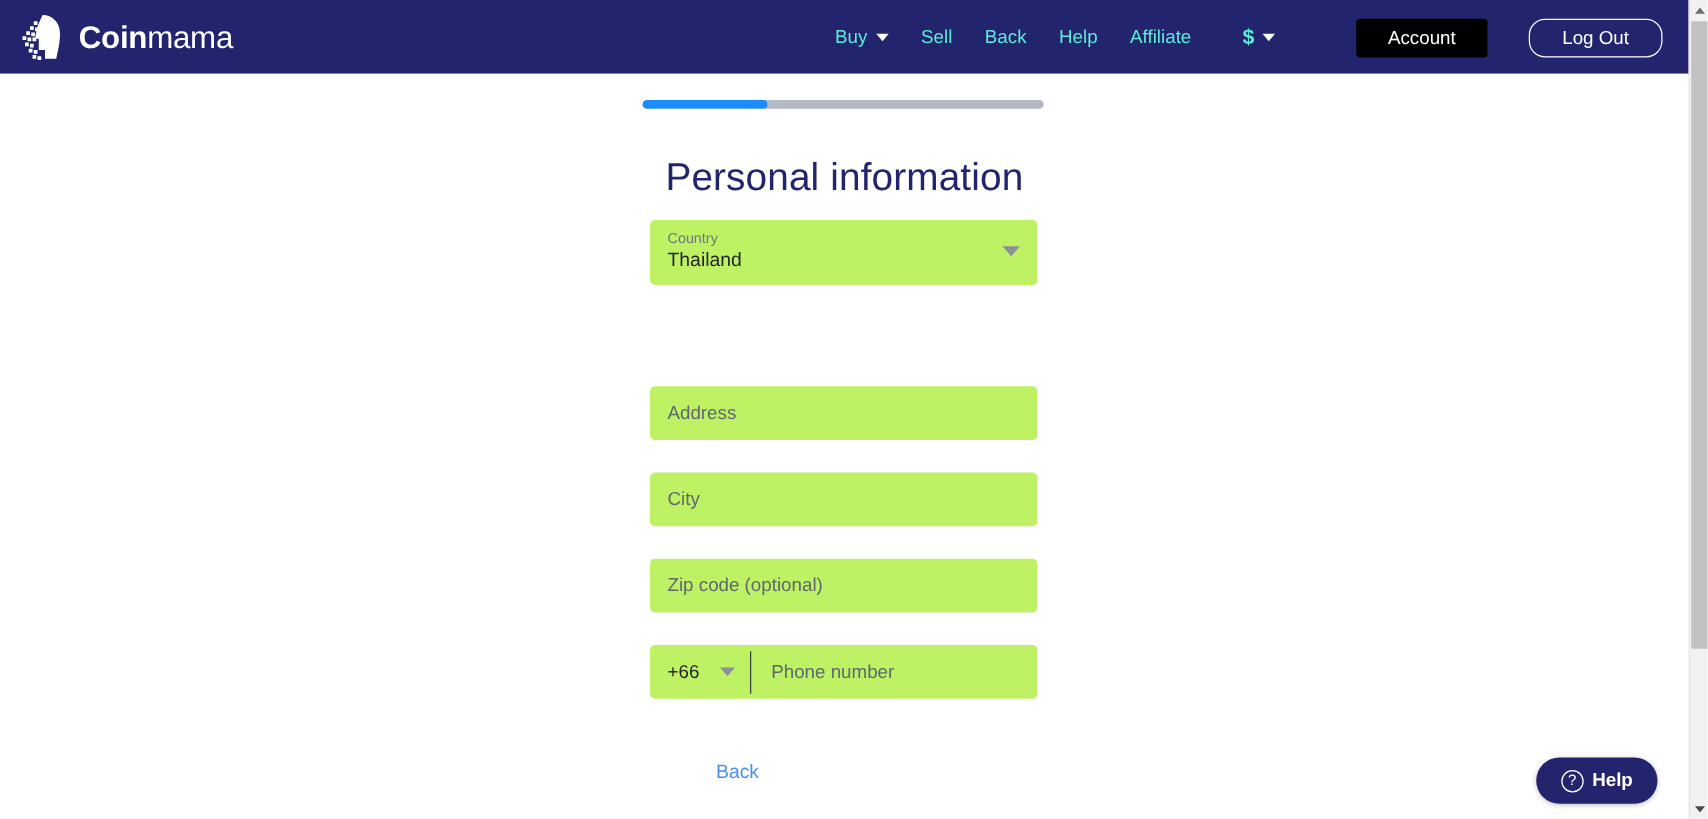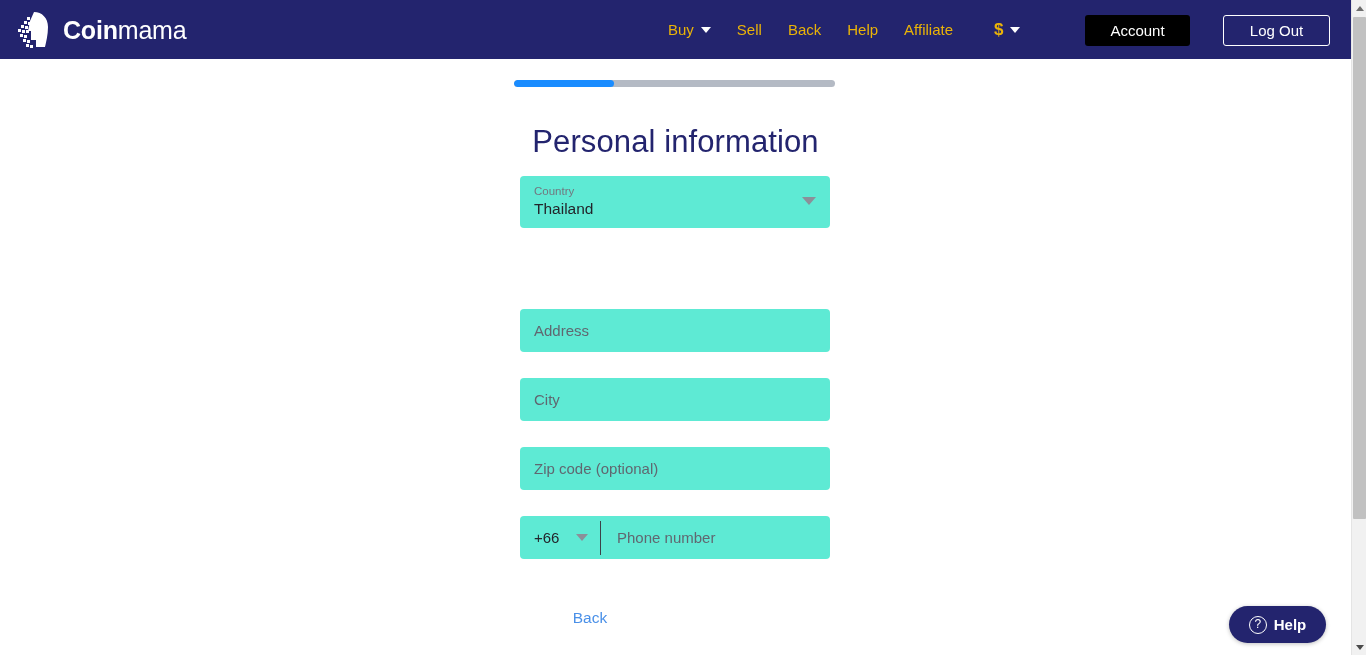--- a/index.html
+++ b/index.html
@@ -63,21 +63,21 @@
     left: 655px;
     top: 0;
     height: 59px;
     display: flex;
     align-items: center;
   }
   .nav-item {
     position: relative;
     display: flex;
     align-items: center;
-    color: #eab308;
+    color: #5eead4;
     font-size: 15px;
     text-decoration: none;
     padding: 13px 13px;
     height: 59px;
     cursor: pointer;
     white-space: nowrap;
   }
   .nav-item .caret {
     margin-left: 7px;
     width: 0; height: 0;
@@ -106,21 +106,21 @@
     cursor: pointer;
   }
   .btn-logout {
     position: absolute;
     left: 1223px;
     top: 15px;
     width: 107px;
     height: 31px;
     background: transparent;
     border: 1px solid #ffffff;
-    border-radius: 3px;
+    border-radius: 13px;
     color: #ffffff;
     font-size: 15px;
     font-family: "Liberation Sans", sans-serif;
     cursor: pointer;
   }
 
   
   .main {
     position: absolute;
     top: 59px;
@@ -154,21 +154,21 @@
     font-size: 31px;
     font-weight: 400;
     color: #23246e;
     letter-spacing: 0.1px;
   }
 
   .field {
     position: absolute;
     left: 520px;
     width: 310px;
-    background: #5eead4;
+    background: #bef264;
     border-radius: 4px;
   }
   .field-country {
     top: 117px;
     height: 52px;
     padding: 8px 14px 0 14px;
   }
   .field-label {
     font-size: 11.5px;
     color: #72777f;

